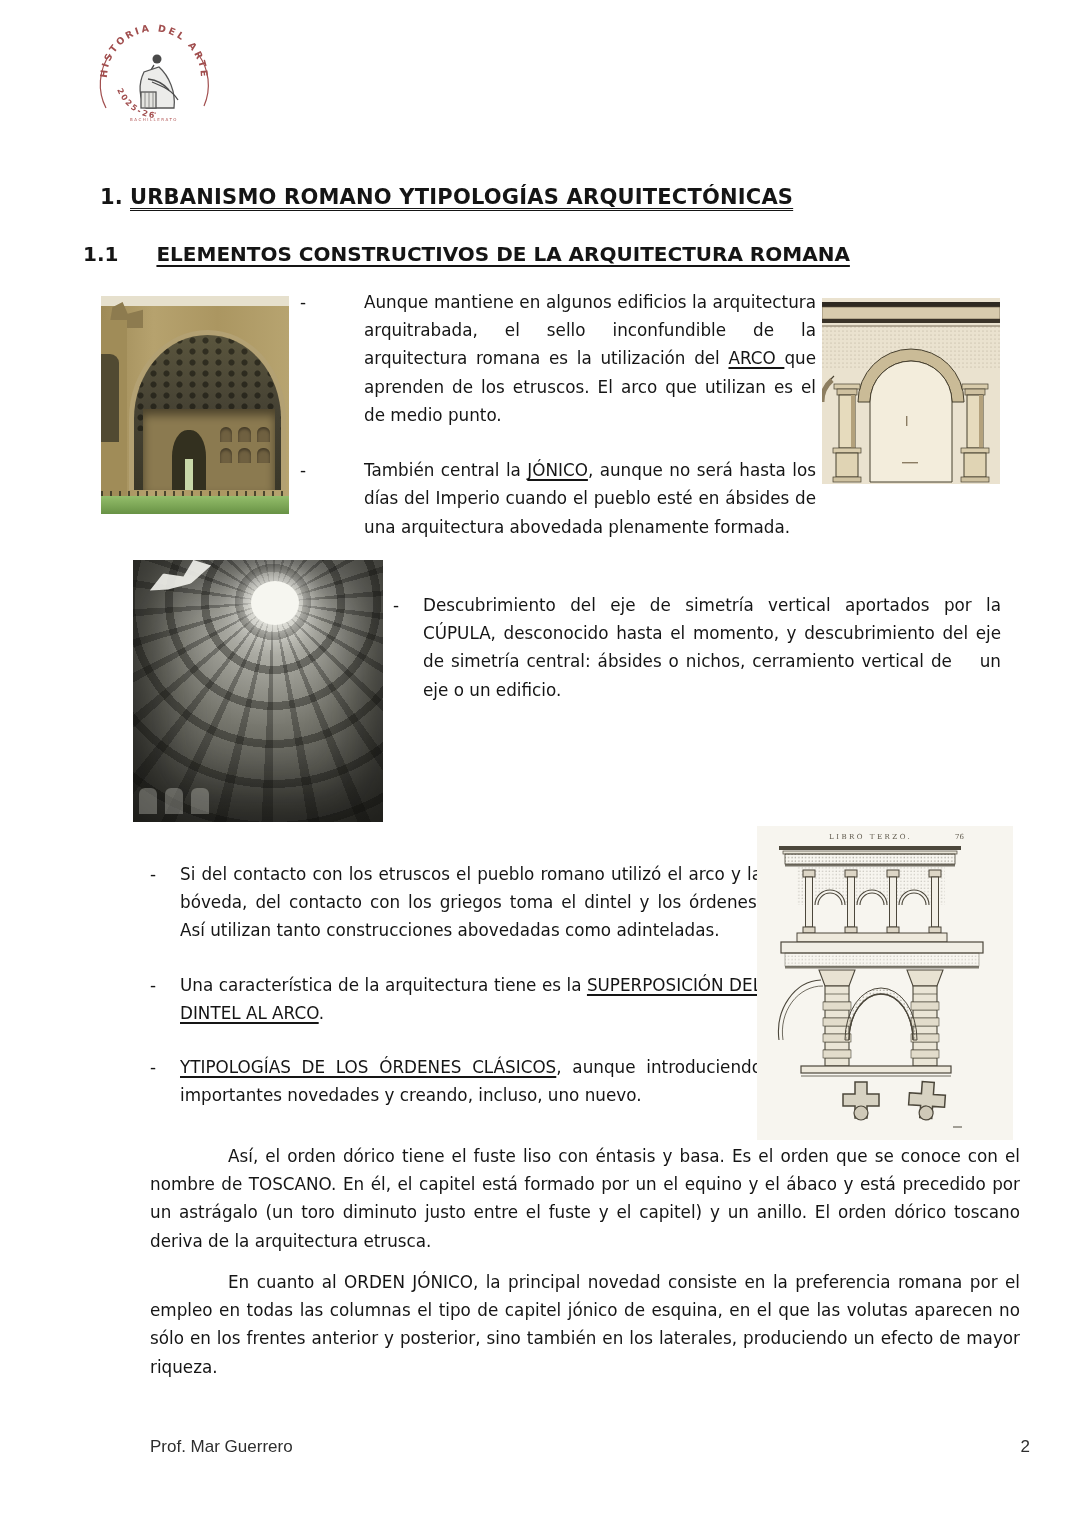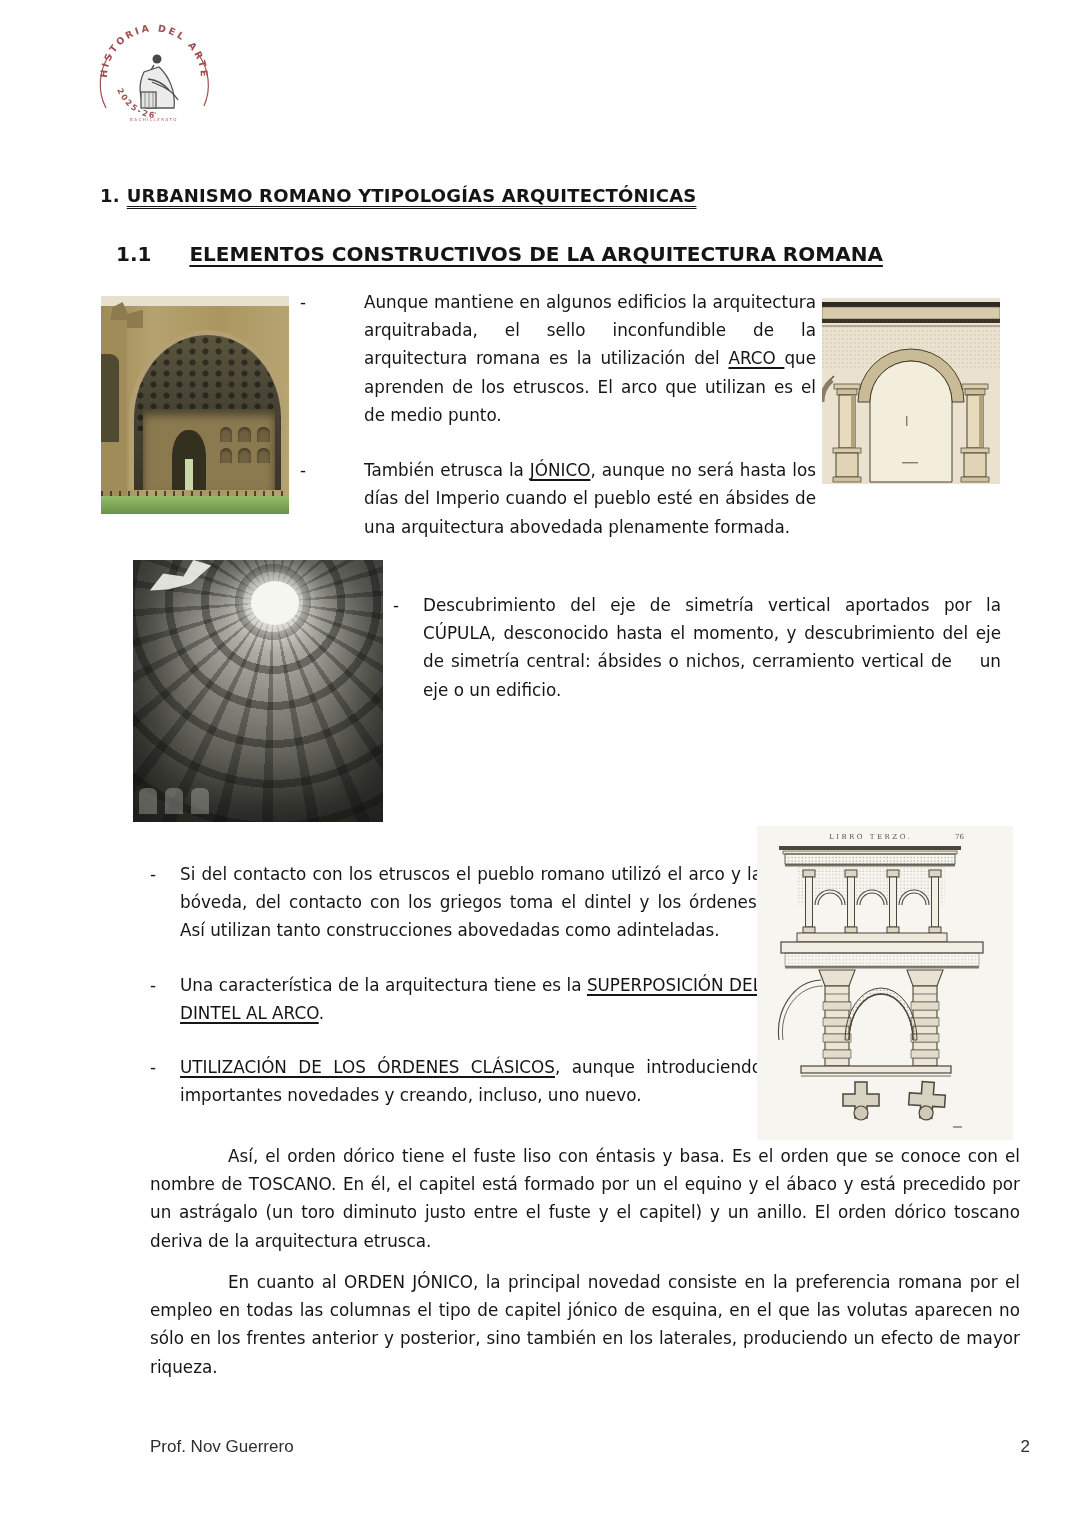--- a/index.html
+++ b/index.html
@@ -1,24 +1,24 @@
 <!DOCTYPE html>
 <html><head>
 <meta charset="utf-8">
 <style>
   html,body{margin:0;padding:0;background:#888;}
   .page{
     position:relative;width:1080px;height:1527px;background:#ffffff;
     font-family:"DejaVu Sans",sans-serif;color:#151515;margin:0 auto;overflow:hidden;
   }
   
-  .h1{position:absolute;left:100px;top:185px;font-size:18px;font-weight:bold;letter-spacing:.2px;white-space:nowrap;}
+  .h1{position:absolute;left:100px;top:185px;font-size:21px;font-weight:bold;letter-spacing:.2px;white-space:nowrap;}
   .h1 .num{margin-right:7px;}
   .h1 .ttl{text-decoration:underline double 1px;text-underline-offset:4px;}
-  .h2{position:absolute;left:116px;top:242px;font-size:20px;font-weight:bold;white-space:nowrap;}
+  .h2{position:absolute;left:83px;top:242px;font-size:20px;font-weight:bold;white-space:nowrap;}
   .h2 .num{margin-right:38px;}
   .h2 .ttl{text-decoration:underline;text-decoration-thickness:2px;text-underline-offset:4px;}
   
   .txt{font-size:16.8px;line-height:1.68;text-align:justify;}
   .hang{display:flex;align-items:flex-start;}
   .hang .dash{flex:0 0 64px;}
   .hang.n .dash{flex:0 0 30px;}
   .hang .bt{flex:1;}
   .ul{text-decoration:underline;text-decoration-thickness:1.5px;text-underline-offset:3px;margin-top:20px;}
   .col1{position:absolute;left:300px;top:288px;width:516px;}
@@ -143,21 +143,21 @@
     <div class="grass"></div>
   </div>
 
   <div class="col1 txt">
     <div class="b hang">
       <span class="dash">-</span>
       <div class="bt"><span>Aunque mantiene en algunos edificios la arquitectura arquitrabada, el sello inconfundible de la arquitectura romana es la utilización del </span><span class="ul">ARCO </span><span>que aprenden de los etruscos. El arco que utilizan es el de medio punto.</span></div>
     </div>
     <div class="b hang">
       <span class="dash">-</span>
-      <div class="bt"><span>También etrusca la </span><span class="ul">JÓNICO</span><span>, aunque no será hasta los días del Imperio cuando el pueblo esté en ábsides de una arquitectura abovedada plenamente formada.</span></div>
+      <div class="bt"><span>También central la </span><span class="ul">JÓNICO</span><span>, aunque no será hasta los días del Imperio cuando el pueblo esté en ábsides de una arquitectura abovedada plenamente formada.</span></div>
     </div>
   </div>
 
   <svg class="drawing1" viewBox="0 0 178 212">
     <defs>
       <pattern id="dts" width="4" height="4" patternUnits="userSpaceOnUse">
         <circle cx="1" cy="1" r="0.55" fill="#6d5f47"></circle>
       </pattern>
     </defs>
     <rect x="0" y="0" width="178" height="186" fill="#eae2cf"></rect>
@@ -219,21 +219,21 @@
     <div class="b hang n">
       <span class="dash">-</span>
       <div class="bt">Si del contacto con los etruscos el pueblo romano utilizó el arco y la bóveda, del contacto con los griegos toma el dintel y los órdenes. Así utilizan tanto construcciones abovedadas como adinteladas.</div>
     </div>
     <div class="b hang n">
       <span class="dash">-</span>
       <div class="bt"><span>Una característica de la arquitectura tiene es la </span><span class="ul">SUPERPOSICIÓN DEL DINTEL AL ARCO</span><span>.</span></div>
     </div>
     <div class="b hang n">
       <span class="dash">-</span>
-      <div class="bt"><span class="ul">UTILIZACIÓN DE LOS ÓRDENES CLÁSICOS</span><span>, aunque introduciendo importantes novedades y creando, incluso, uno nuevo.</span></div>
+      <div class="bt"><span class="ul">YTIPOLOGÍAS DE LOS ÓRDENES CLÁSICOS</span><span>, aunque introduciendo importantes novedades y creando, incluso, uno nuevo.</span></div>
     </div>
   </div>
 
   <svg class="drawing2" viewBox="0 0 256 314">
     <defs>
       <pattern id="dts2" width="3.4" height="3.4" patternUnits="userSpaceOnUse">
         <circle cx="1" cy="1" r="0.5" fill="#5d574a"></circle>
       </pattern>
     </defs>
     <rect x="0" y="0" width="256" height="314" fill="#f7f5ef"></rect>
@@ -311,16 +311,16 @@
         <path d="M-18,-6 L-6,-6 L-6,-18 L6,-18 L6,-6 L18,-6 L18,6 L6,6 L6,18 L-6,18 L-6,6 L-18,6 Z" fill="#d7d2c2" stroke="#4c473b" stroke-width="1.5"></path>
         <circle cx="0" cy="13" r="7" fill="#cfc9b8" stroke="#4c473b" stroke-width="1.2"></circle>
       </g>
     </g>
     <rect x="196" y="300" width="9" height="2" fill="#4c473b" opacity=".5"></rect>
   </svg>
 
   <div class="para txt p-jonico">En cuanto al ORDEN JÓNICO, la principal novedad consiste en la preferencia romana por el empleo en todas las columnas el tipo de capitel jónico de esquina, en el que las volutas aparecen no sólo en los frentes anterior y posterior, sino también en los laterales, produciendo un efecto de mayor riqueza.</div>
   <div class="para txt p-toscano">Así, el orden dórico tiene el fuste liso con éntasis y basa. Es el orden que se conoce con el nombre de TOSCANO. En él, el capitel está formado por un el equino y el ábaco y está precedido por un astrágalo (un toro diminuto justo entre el fuste y el capitel) y un anillo. El orden dórico toscano deriva de la arquitectura etrusca.</div>
 
-  <div class="footer-author">Prof. Nov Guerrero</div>
+  <div class="footer-author">Prof. Mar Guerrero</div>
   <div class="footer-page">2</div>
 
 </div>
 
 </body></html>

